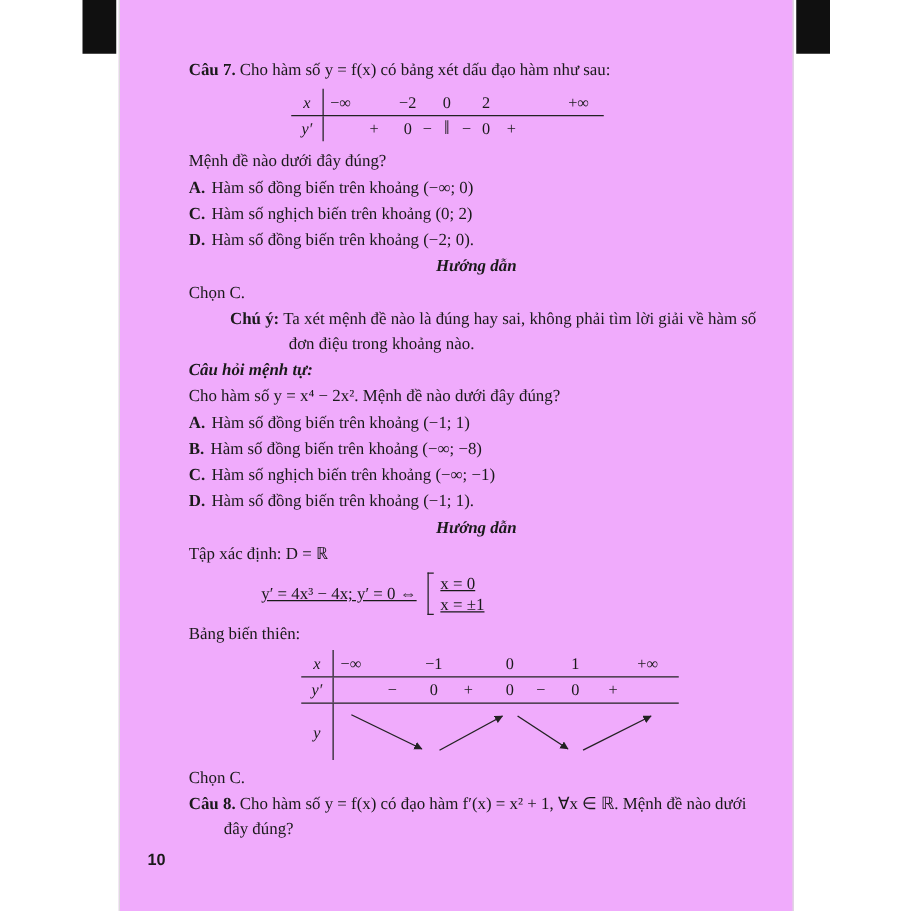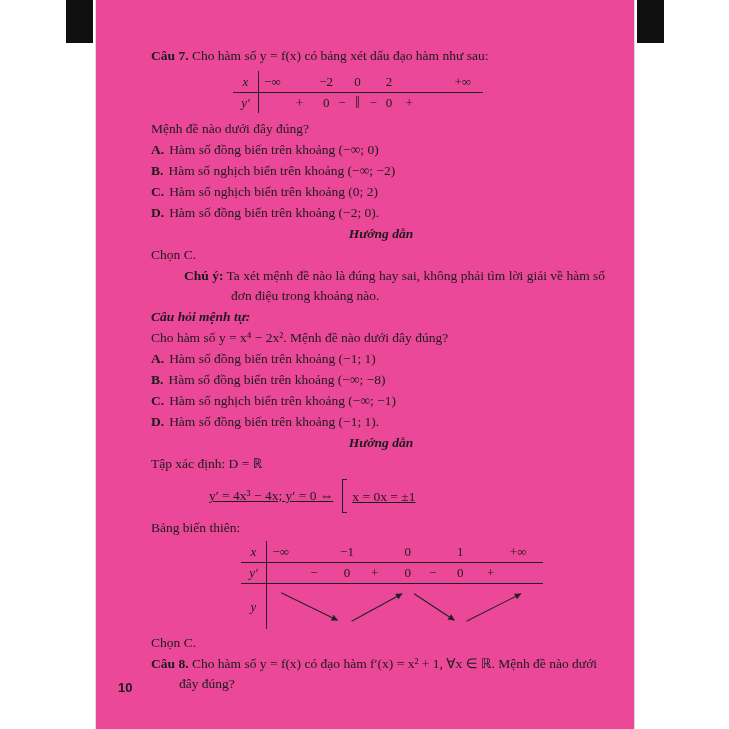--- a/index.html
+++ b/index.html
@@ -7,21 +7,21 @@
   body {
     width:729px; height:729px; position:relative; overflow:hidden;
     background:#ffffff; color:#1a1a1a;
     font-family:"Liberation Serif", serif;
   }
   .scan-bar { position:absolute; top:0; width:27px; height:43px; background:#101010; }
   .scan-bar.left  { left:66px; }
   .scan-bar.right { left:637px; }
   .page {
     position:absolute; left:95px; top:0; width:540px; height:729px;
-    background:#ec4899; border-left:1px solid #dcdcdc; border-right:1px solid #dcdcdc;
+    background:#f0abfc; border-left:1px solid #dcdcdc; border-right:1px solid #dcdcdc;
   }
   .content {
     position:absolute; left:55px; top:46px; width:460px;
     font-size:13.5px; line-height:20px;
   }
   p { margin:0 0 1px 0; }
   .b { font-weight:bold; }
   .i { font-style:italic; }
   .center { text-align:center; }
   .q-head { margin-bottom:4px; }
@@ -47,21 +47,21 @@
   .st-cells .v.tall { font-size:16px; }
   .arrow-svg { position:absolute; left:0; top:0; width:100%; height:100%; }
 
   
   .cases-line { margin:3px 0 3px 58px; display:flex; align-items:center; height:38px;text-decoration:underline; }
   .cases { display:inline-flex; align-items:center; margin-left:9px; }
   .bracket {
     display:inline-block; width:5px; height:34px;
     border-left:1.4px solid #222; border-top:1.4px solid #222; border-bottom:1.4px solid #222;
   }
-  .case-col { display:inline-flex; flex-direction:row; line-height:17px; padding-left:5px; }
+  .case-col { display:inline-flex; flex-direction:column; line-height:17px; padding-left:5px; }
 
   .page-number {
     position:absolute; left:22px; top:680px;
     font-family:"Liberation Sans", sans-serif; font-weight:bold; font-size:13px;
   }
 </style>
 </head>
 <body>
 
 <div class="scan-bar left"></div>
@@ -93,21 +93,20 @@
           <span class="v" style="left:51%">−</span>
           <span class="v" style="left:58%">0</span>
           <span class="v" style="left:67%">+</span>
         </div>
       </div>
     </div>
 
     <p>Mệnh đề nào dưới đây đúng?</p>
 
     <p><span class="opt-letter">A.</span><span>Hàm số đồng biến trên khoảng (−∞; 0)</span></p>
-    <p><span class="opt-letter">B.</span><span>Hàm số nghịch biến trên khoảng (−∞; −2)</span></p>
     <p><span class="opt-letter">C.</span><span>Hàm số nghịch biến trên khoảng (0; 2)</span></p>
     <p><span class="opt-letter">D.</span><span>Hàm số đồng biến trên khoảng (−2; 0).</span></p>
 
     <p class="center b i">Hướng dẫn</p>
     <p>Chọn C.</p>
 
     <p class="note"><span class="b">Chú ý:</span><span> Ta xét mệnh đề nào là đúng hay sai, không phải tìm lời giải về hàm số đơn điệu trong khoảng nào.</span></p>
 
     <p class="b i">Câu hỏi mệnh tự:</p>
     <p>Cho hàm số y = x⁴ − 2x². Mệnh đề nào dưới đây đúng?</p>

